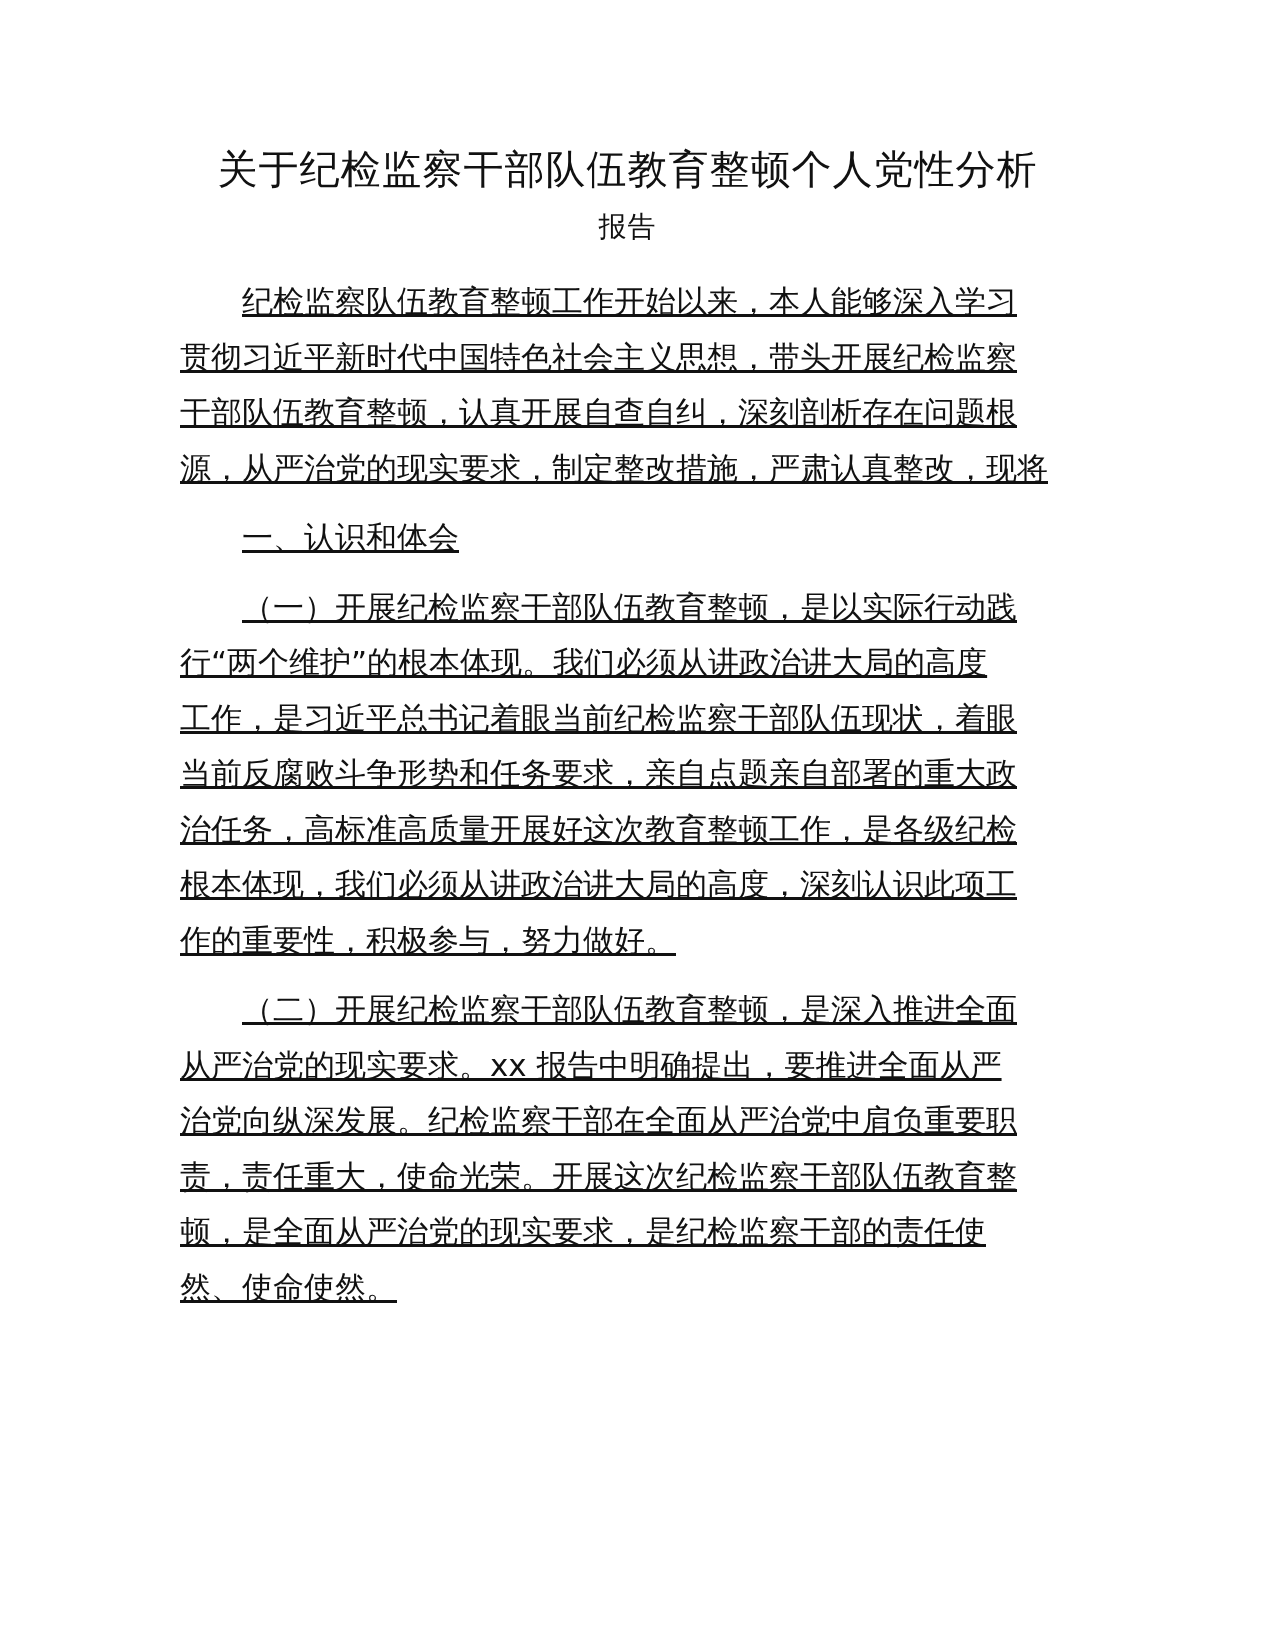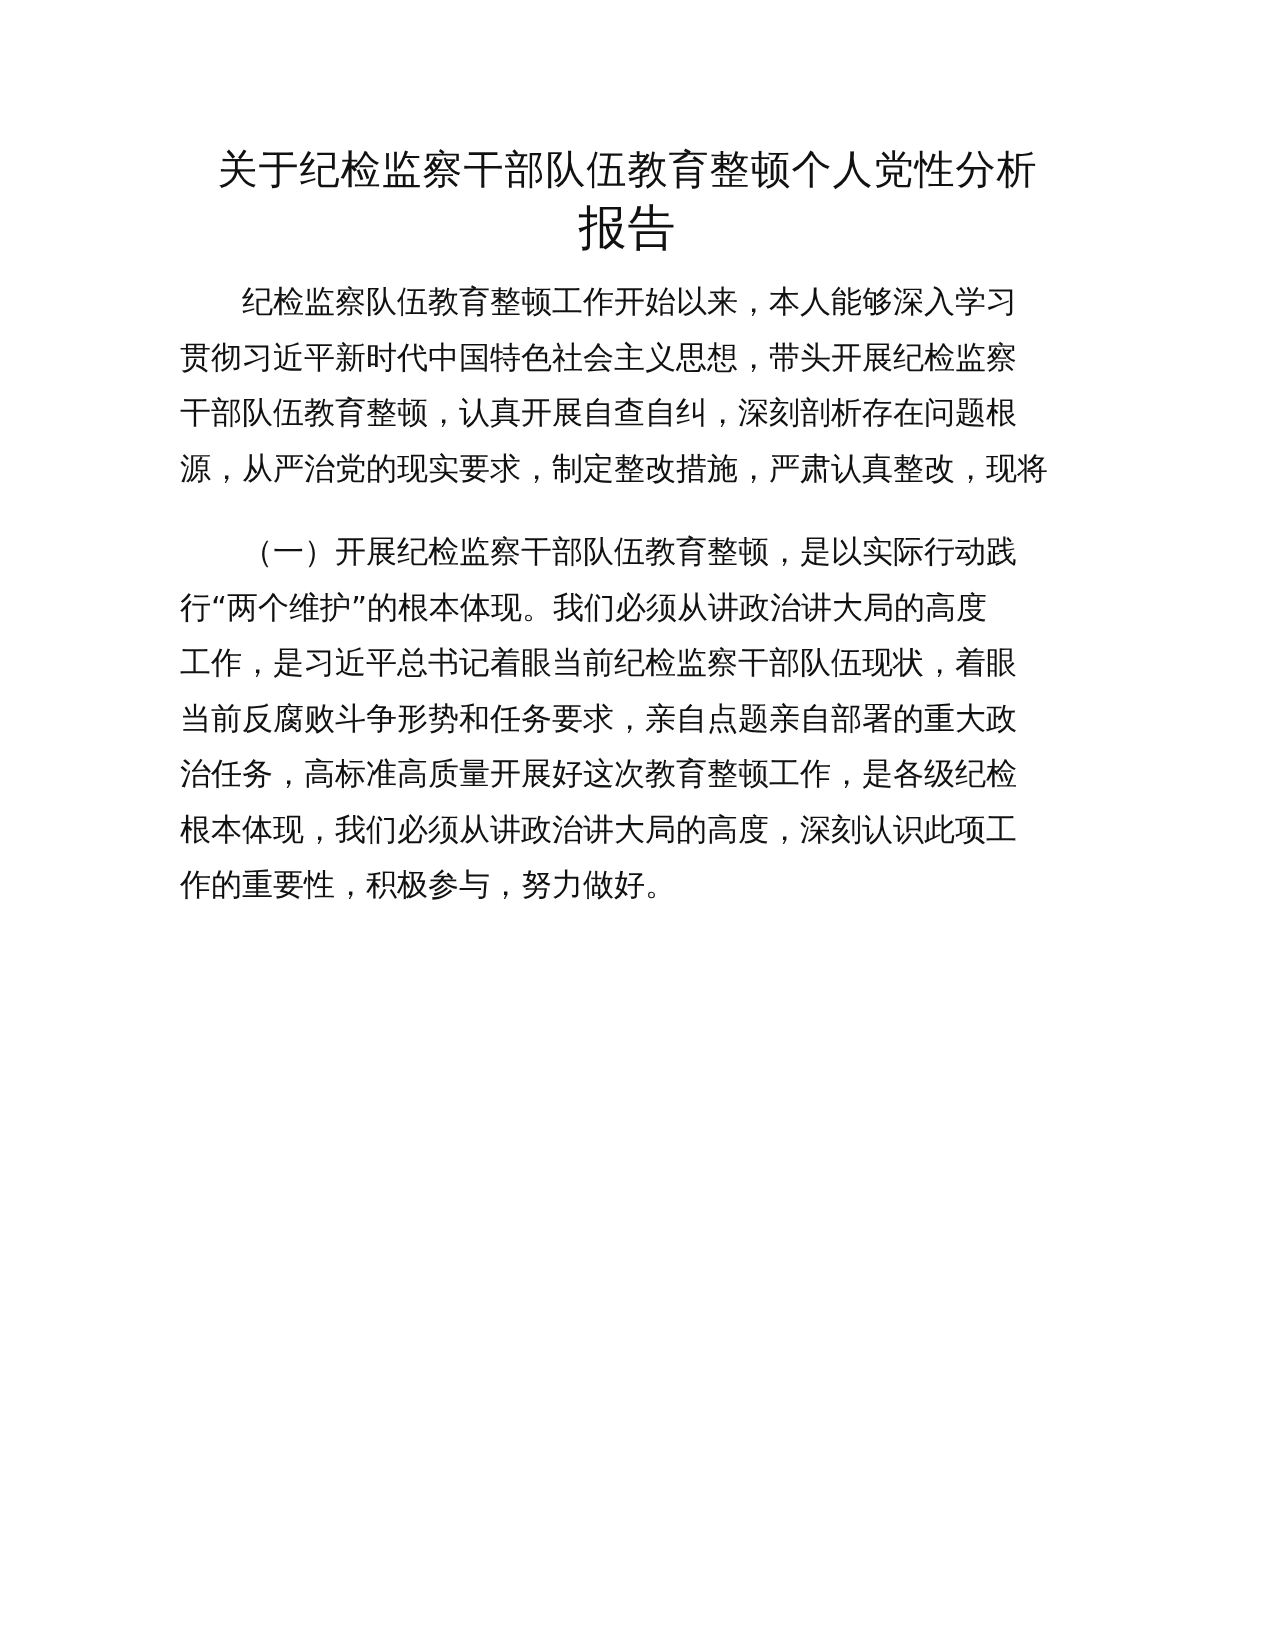--- a/index.html
+++ b/index.html
@@ -2,47 +2,58 @@
 <html><head>
 <meta charset="utf-8">
 <style>
   html, body { margin: 0; padding: 0; background: #ffffff; }
   body { width: 1275px; height: 1650px; position: relative; overflow: hidden;
          font-family: "DejaVu Sans", "Liberation Sans", sans-serif; color: #111; }
   .page { position: absolute; left: 0; top: 0; width: 1275px; height: 1650px; }
   .title { position: absolute; left: 180px; width: 895px; top: 140px;
            text-align: center; font-size: 40px; line-height: 58px; letter-spacing: 1px; }
   .title .line { display: block; white-space: nowrap; }
-  .body { position: absolute; left: 180px; width: 880px; top: 274px; }
+  .body { position: absolute; left: 180px; width: 880px; top: 274px; text-decoration: underline; }
   .line { display: block; white-space: nowrap; font-size: 31px; height: 55.5px; line-height: 55.5px; }
   .indent { padding-left: 62px; }
   .gap { height: 14px; }
 </style>
 </head>
 <body>
 
 <div class="page">
   <div class="title">
     <span class="line" style="font-size:40px;height:auto;line-height:58px;">关于纪检监察干部队伍教育整顿个人党性分析</span>
-    <span class="line" style="font-size:48px;height:auto;line-height:58px;">报告</span>
+    <span class="line" style="font-size:28px;height:auto;line-height:58px;">报告</span>
   </div>
 
   <div class="body">
     <div>
       <span class="line indent">纪检监察队伍教育整顿工作开始以来，本人能够深入学习</span>
       <span class="line">贯彻习近平新时代中国特色社会主义思想，带头开展纪检监察</span>
       <span class="line">干部队伍教育整顿，认真开展自查自纠，深刻剖析存在问题根</span>
       <span class="line">源，从严治党的现实要求，制定整改措施，严肃认真整改，现将</span>
     </div>
     <div class="gap"></div>
+    <div>
+      <span class="line indent">一、认识和体会</span>
+    </div>
     <div class="gap"></div>
     <div>
       <span class="line indent">（一）开展纪检监察干部队伍教育整顿，是以实际行动践</span>
       <span class="line">行“两个维护”的根本体现。我们必须从讲政治讲大局的高度</span>
       <span class="line">工作，是习近平总书记着眼当前纪检监察干部队伍现状，着眼</span>
       <span class="line">当前反腐败斗争形势和任务要求，亲自点题亲自部署的重大政</span>
       <span class="line">治任务，高标准高质量开展好这次教育整顿工作，是各级纪检</span>
       <span class="line">根本体现，我们必须从讲政治讲大局的高度，深刻认识此项工</span>
       <span class="line">作的重要性，积极参与，努力做好。</span>
     </div>
     <div class="gap"></div>
+    <div>
+      <span class="line indent">（二）开展纪检监察干部队伍教育整顿，是深入推进全面</span>
+      <span class="line">从严治党的现实要求。xx 报告中明确提出，要推进全面从严</span>
+      <span class="line">治党向纵深发展。纪检监察干部在全面从严治党中肩负重要职</span>
+      <span class="line">责，责任重大，使命光荣。开展这次纪检监察干部队伍教育整</span>
+      <span class="line">顿，是全面从严治党的现实要求，是纪检监察干部的责任使</span>
+      <span class="line">然、使命使然。</span>
+    </div>
   </div>
 </div>
 
 </body></html>

